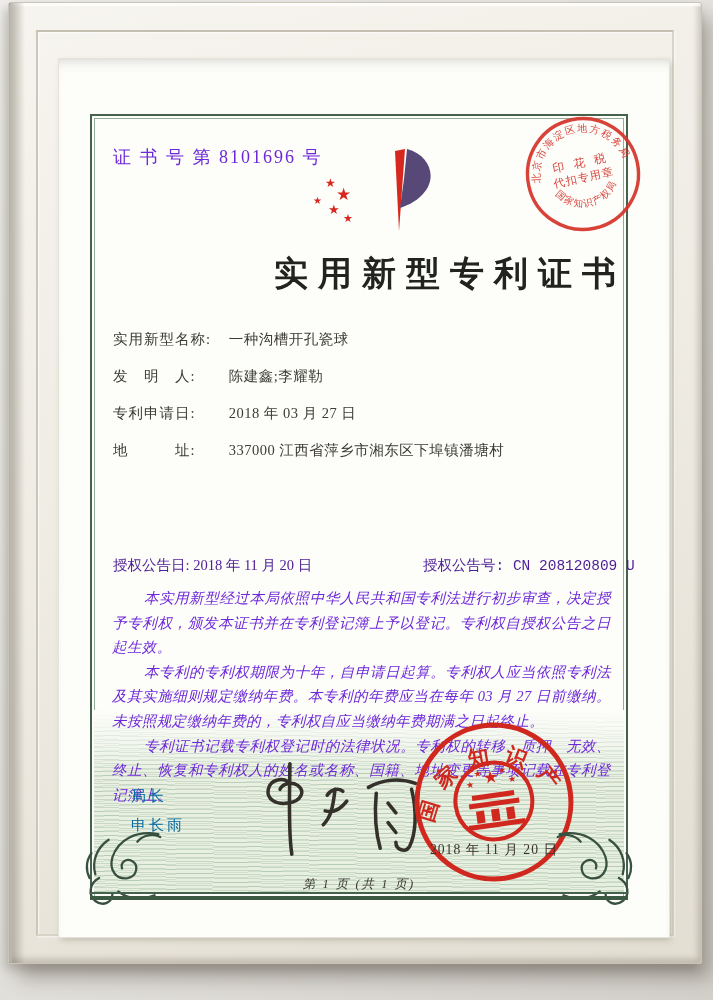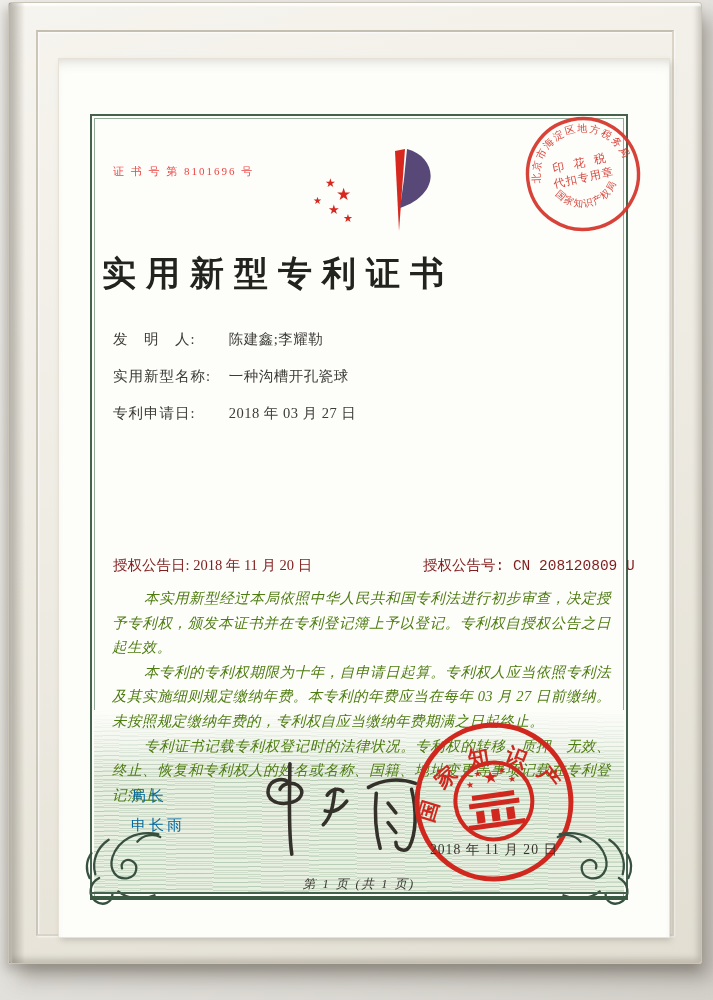--- a/index.html
+++ b/index.html
@@ -33,33 +33,33 @@
          border-top:2px solid #44624c;border-bottom:4px solid #3c5944;}
   
   .band{position:absolute;left:2px;right:2px;bottom:8px;height:182px;
         background:
           repeating-linear-gradient(1.2deg, rgba(126,163,130,.30) 0 1px, rgba(126,163,130,0) 1px 4px),
           repeating-linear-gradient(-1.6deg, rgba(126,163,130,.22) 0 1px, rgba(126,163,130,0) 1px 5px),
           linear-gradient(#eaf1e4,#e7efe0);}
   .band-fade{position:absolute;left:0;right:0;top:0;height:64px;
         background:linear-gradient(#fdfdfa, rgba(253,253,250,0));}
   
-  .certno{position:absolute;left:21px;top:48px;font-size:11px;letter-spacing:2px;color:#ef4444;}
+  .certno{position:absolute;left:21px;top:29px;font-size:18px;letter-spacing:2px;color:#6d28d9;}
   .logo{position:absolute;left:211px;top:27px;width:130px;height:100px;}
   .tax-stamp{position:absolute;left:427px;top:-6px;width:128px;height:128px;opacity:.93;}
-  .title{position:absolute;left:0;right:0;top:135px;text-align:left;
+  .title{position:absolute;left:0;right:0;top:135px;text-align:right;
          font-size:34px;letter-spacing:10px;padding-left:10px;color:#22221f;font-weight:600;}
   .fields{position:absolute;left:21px;right:26px;top:214px;}
   .frow{height:23px;margin-bottom:14px;font-size:14.5px;color:#3c3b35;white-space:nowrap;}
   .flabel{display:inline-block;width:112px;letter-spacing:1px;}
   .fvalue{letter-spacing:.5px;}
-  .grant{position:absolute;left:21px;right:12px;top:440px;font-size:14.5px;color:#7f1d1d;white-space:nowrap;}
+  .grant{position:absolute;left:21px;right:12px;top:440px;font-size:14.5px;color:#4c1d95;white-space:nowrap;}
   .grant .g2{position:absolute;left:310px;top:0;font-family:Liberation Mono, monospace;}
   .paras{position:absolute;left:20px;right:15px;top:470px;font-size:14.5px;line-height:24.6px;
-         color:#4d7c0f;text-align:justify;font-style:italic;letter-spacing:.4px;}
+         color:#6d28d9;text-align:justify;font-style:italic;letter-spacing:.4px;}
   .paras p{margin:0;text-indent:2.2em;}
   .director{position:absolute;left:39px;top:666px;font-size:15px;color:#0369a1;letter-spacing:3px;line-height:29px;}
   .signature{position:absolute;left:138px;top:636px;width:212px;height:108px;}
   .seal{position:absolute;left:316px;top:600px;width:172px;height:172px;}
   .flourish{position:absolute;width:86px;height:92px;bottom:-14px;}
   .flourish.fl-left{left:-12px;}
   .flourish.fl-right{right:-12px;transform:scaleX(-1);}
   .footer{position:absolute;left:0;right:0;top:760px;text-align:center;
           font-size:12.5px;letter-spacing:2px;color:#3a3933;font-style:italic;}
   svg text{font-family:"Liberation Serif","DejaVu Serif",serif;}
@@ -107,30 +107,34 @@
             <text font-size="9" letter-spacing="1">
               <textPath href="#taxBot" startOffset="6">国家知识产权局</textPath>
             </text>
           </g>
         </svg>
 
         <div class="title">实用新型专利证书</div>
 
         <div class="fields">
           <div class="frow">
+            <span class="flabel">实用新型名称:</span>
+            <span class="fvalue">一种沟槽开孔瓷球</span>
+          </div>
+          <div class="frow">
             <span class="flabel">发　明　人:</span>
             <span class="fvalue">陈建鑫;李耀勒</span>
           </div>
           <div class="frow">
-            <span class="flabel">实用新型名称:</span>
-            <span class="fvalue">一种沟槽开孔瓷球</span>
-          </div>
-          <div class="frow">
             <span class="flabel">专利申请日:</span>
             <span class="fvalue">2018 年 03 月 27 日</span>
+          </div>
+          <div class="frow">
+            <span class="flabel">地　　　址:</span>
+            <span class="fvalue">337000 江西省萍乡市湘东区下埠镇潘塘村</span>
           </div>
         </div>
 
         <div class="grant">
           <span>授权公告日:</span>
           <span>2018 年 11 月 20 日</span>
           <span class="g2">
             <span>授权公告号:</span>
             <span>CN 208120809 U</span>
           </span>

